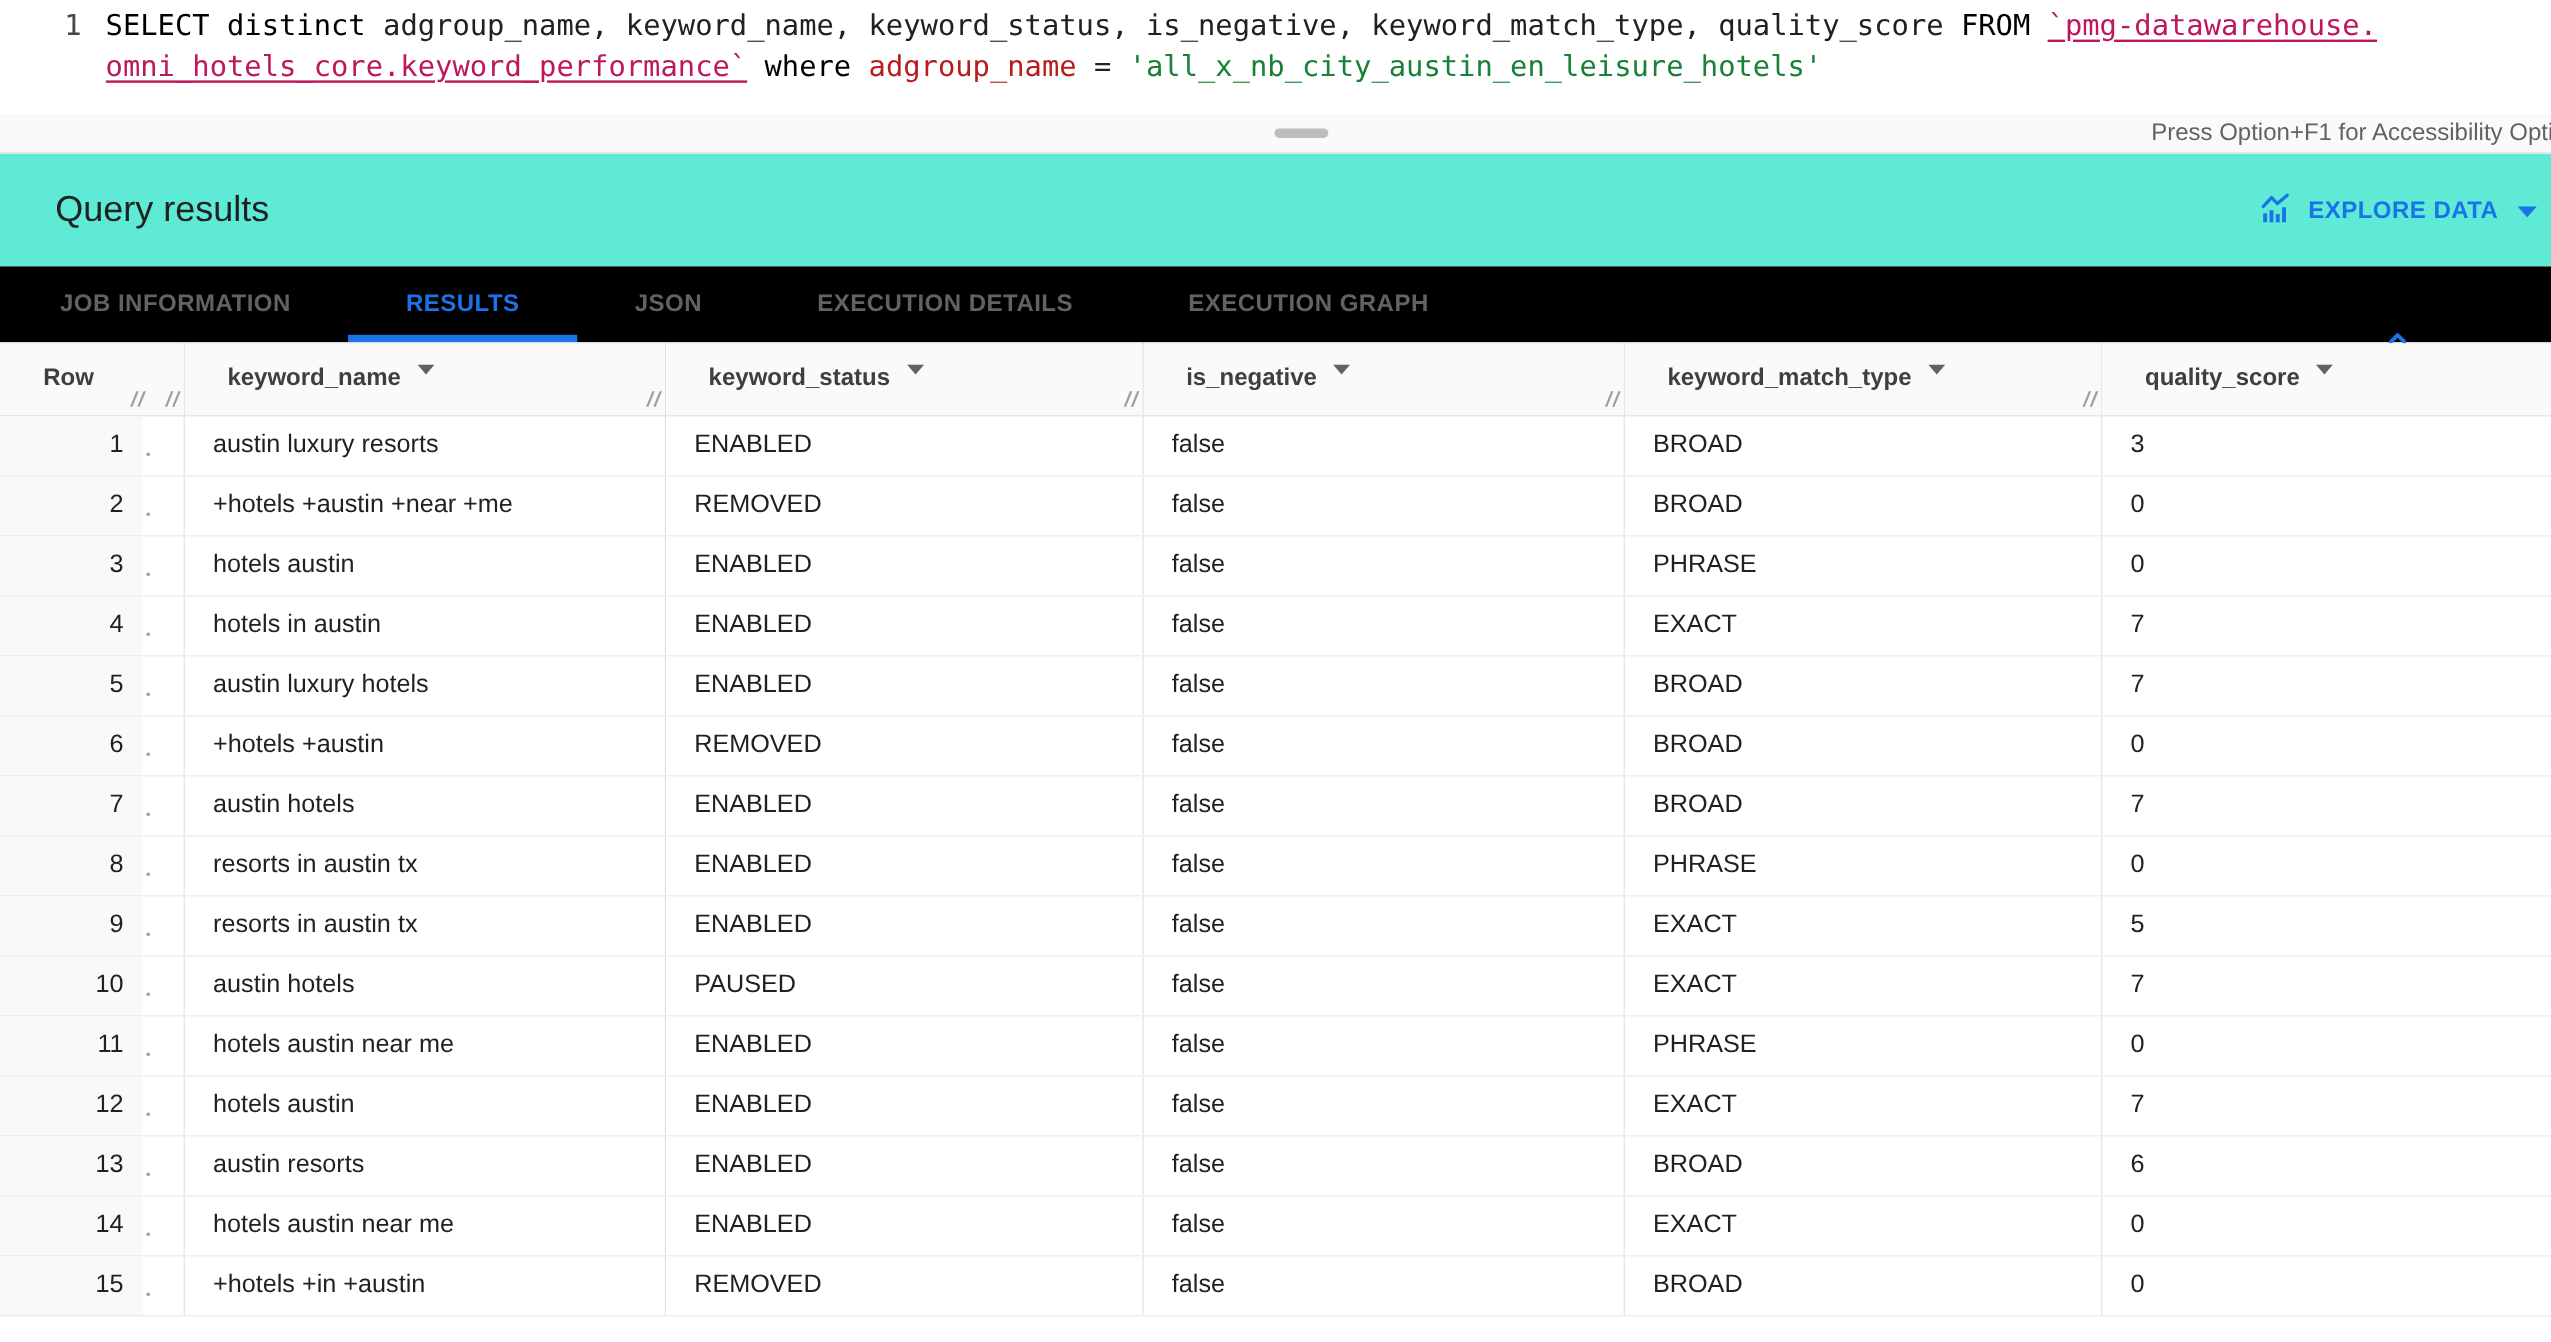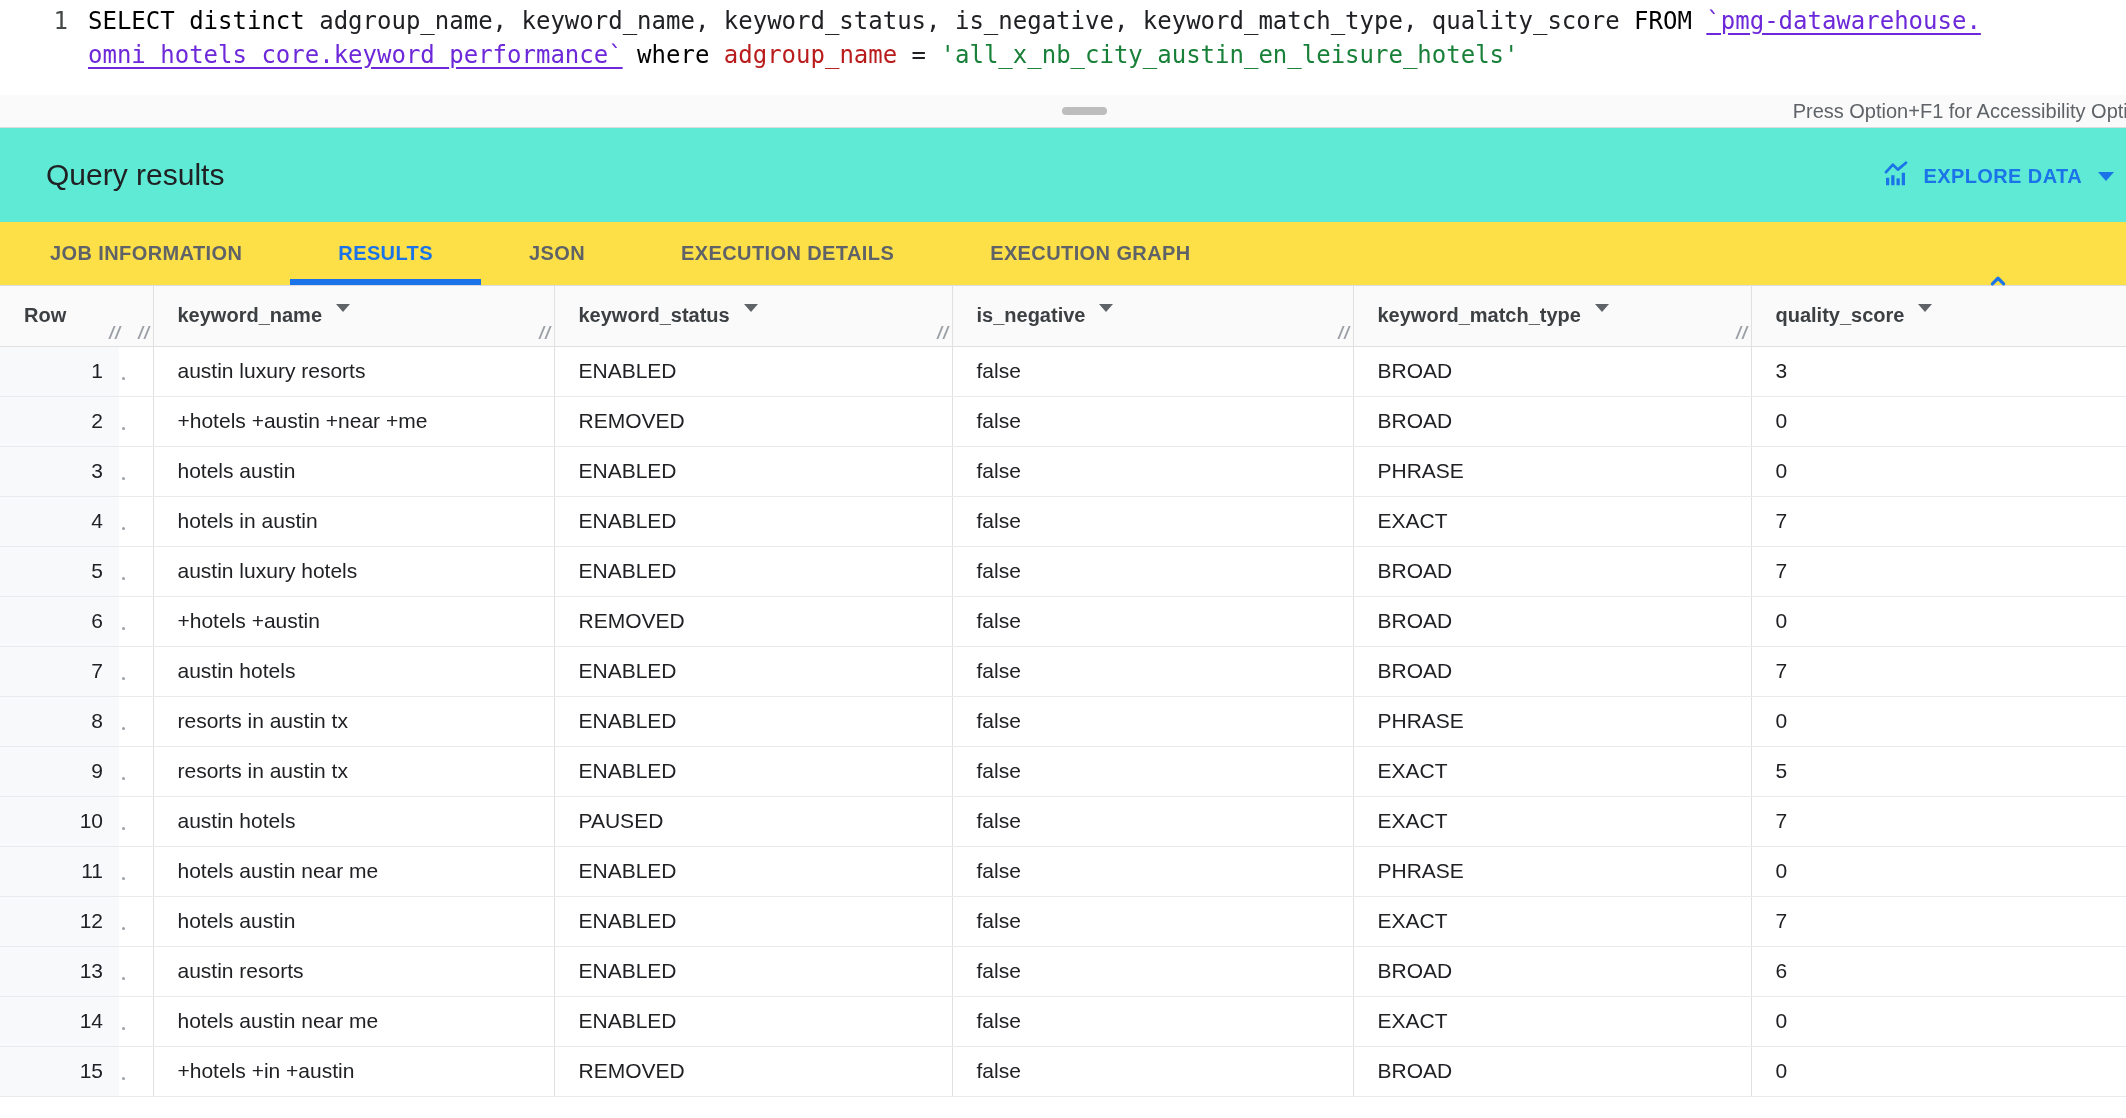--- a/index.html
+++ b/index.html
@@ -7,21 +7,21 @@
               font-family:"Liberation Sans", sans-serif; color:#202124; }
 
   
   .editor { position:relative; height:95px; background:#fff; display:flex; padding-top:4px; }
   .gutter { width:88px; text-align:right; padding-right:20px; font-family:"DejaVu Sans Mono", monospace;
             font-size:24px; line-height:34px; color:#444746; flex:none; }
   .code { flex:1; overflow:hidden; }
   .code-line { font-family:"DejaVu Sans Mono", monospace; font-size:24px; line-height:34px; white-space:pre; }
   .tok-keyword { color:#000000; }
   .tok-plain { color:#202124; }
-  .tok-table-ref { color:#6d28d9; text-decoration:underline; text-underline-offset:4px; }
+  .tok-table-ref { color:#be185d; text-decoration:underline; text-underline-offset:4px; }
   .tok-column-ref { color:#b91c1c; }
   .tok-string { color:#188038; }
 
   
   .strip { position:relative; height:33px; background:#fafafa; border-bottom:1px solid #dadce0; overflow:hidden; }
   .drag-pill { position:absolute; left:1062px; top:50%; transform:translateY(-50%);
                width:45px; height:8px; border-radius:4px; background:#bdbdbd; }
   .a11y-hint { position:absolute; right:-34px; top:50%; transform:translateY(-50%);
                font-size:20px; color:#5f6368; white-space:nowrap; }
 
@@ -32,33 +32,33 @@
   .rh-actions { margin-left:auto; display:flex; align-items:center; gap:78px;flex-direction:column; }
   .text-btn { display:flex; align-items:center; gap:12px; color:#1a73e8; font-size:20px;
               font-weight:700; letter-spacing:0.4px; cursor:pointer; background:none; border:none;
               font-family:"Liberation Sans", sans-serif; }
   .text-btn .lbl { margin-right:4px; }
   .dd-caret { width:0; height:0; border-left:8px solid transparent; border-right:8px solid transparent;
               border-top:9px solid #1a73e8; display:inline-block; }
   .icon-btn { background:none; border:none; cursor:pointer; display:flex; align-items:center; }
 
   
-  .tabs { height:64px; display:flex; align-items:stretch; border-bottom:1px solid #dadce0; background:#fde047; }
+  .tabs { height:64px; display:flex; align-items:stretch; border-bottom:1px solid #dadce0; background:#000000; }
   .tab { position:relative; display:flex; align-items:center; padding:0 48px; font-size:20px;
          font-weight:700; letter-spacing:0.4px; color:#5f6368; cursor:pointer; }
   .tab:first-child { margin-left:2px; }
   .tab.active { color:#1a73e8; }
   .tab.active::after { content:""; position:absolute; left:0; right:0; bottom:0; height:6px; background:#1a73e8; }
   .badge { margin-left:16px; background:#575d62; color:#fff; font-size:17px; font-weight:400;
            letter-spacing:0.5px; padding:7px 15px; border-radius:5px; }
 
   
   table { width:2126px; border-collapse:collapse; table-layout:fixed; }
   thead th { height:60px; background:#fafafa; text-align:left; font-size:20px; font-weight:700;
-             color:#3c4043; padding-left:24px; position:relative; border-bottom:1px solid #e0e0e0; }
+             color:#3c4043; padding-left:36px; position:relative; border-bottom:1px solid #e0e0e0; }
   thead th + th, tbody td + td { border-left:1px solid #e0e0e0; }
   .th-inner { display:inline-flex; align-items:flex-start; gap:14px; }
   .col-caret { width:0; height:0; border-left:7px solid transparent; border-right:7px solid transparent;
                border-top:8px solid #5f6368; display:inline-block; cursor:pointer; }
   .rh-handle { position:absolute; right:5px; bottom:7px; display:flex; gap:4px; cursor:col-resize; }
   .rh-handle i { display:block; width:2px; height:13px; background:#9aa0a6; transform:skewX(-22deg); }
   .rh-handle.inner { right:34px; }
   tbody td { height:50px; font-size:21px; color:#202124; padding-left:24px;
              border-bottom:1px solid #e8eaed; white-space:nowrap; overflow:hidden; }
   td.row-cell { position:relative; padding-left:0; }

